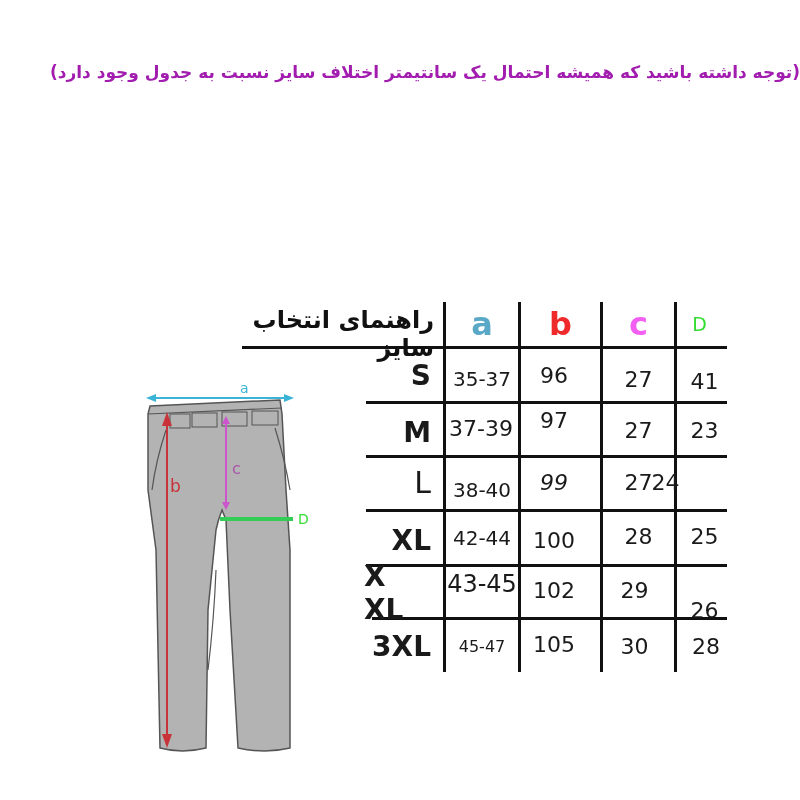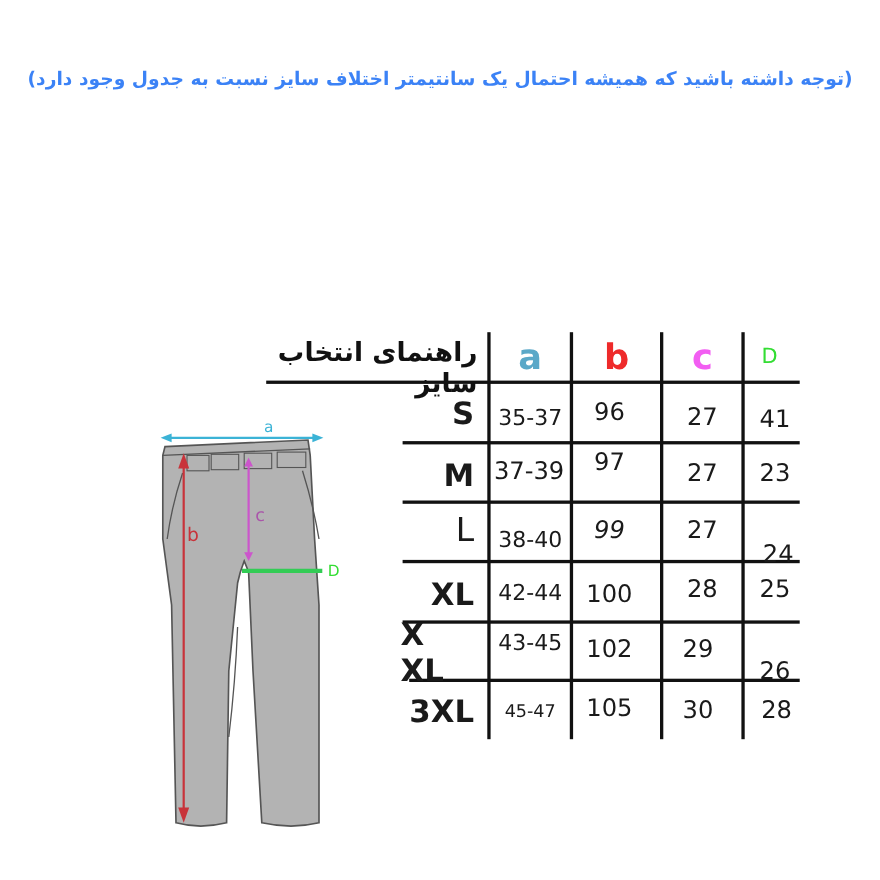--- a/index.html
+++ b/index.html
@@ -1,22 +1,22 @@
 <!DOCTYPE html>
 <html><head>
 <meta charset="utf-8">
 <style>
   html, body { margin: 0; padding: 0; }
   body {
     width: 800px; height: 800px; background: #ffffff; position: relative; overflow: hidden;
     font-family: "DejaVu Sans", sans-serif; color: #111;
   }
   .note {
-    position: absolute; left: 0; top: 62px; width: 800px; text-align: center;
-    font-family: "DejaVu Sans", sans-serif; font-size: 17px; font-weight: bold; color: #3b82f6;
+    position: absolute; left: 0; top: 62px; width: 800px; 
+    font-family: "DejaVu Sans", sans-serif; font-size: 17px; font-weight: bold; color: #a21caf;
     direction: rtl; letter-spacing: 0px;
   }
   .grid-line { position: absolute; background: #111; }
   .cell {
     position: absolute; display: flex; align-items: center; justify-content: center;
     font-family: "DejaVu Sans", sans-serif; font-size: 22px; color: #1a1a1a;
   }
   .title {
     position: absolute; left: 206px; top: 306px; width: 228px; text-align: right;
     direction: rtl; font-size: 24px; font-weight: bold; color: #111;
@@ -102,30 +102,30 @@
   <div class="cell size" style="left:370px; top:406px; width:61px; height:52px;">M</div>
   <div class="cell" style="left:444px; top:402px; width:74px; height:52px;">37-39</div>
   <div class="cell" style="left:521px; top:402px; width:66px; height:36px;">97</div>
   <div class="cell" style="left:603px; top:404px; width:71px; height:52px;">27</div>
   <div class="cell" style="left:677px; top:404px; width:55px; height:52px;">23</div>
 
   <div class="cell size" style="left:370px; top:456px; width:61px; height:52px; font-weight:normal; font-size:30px; padding-right:18px;">L</div>
   <div class="cell" style="left:446px; top:464px; width:72px; height:52px; font-size:20px;">38-40</div>
   <div class="cell num-italic" style="left:521px; top:456px; width:66px; height:52px;">99</div>
   <div class="cell" style="left:603px; top:456px; width:71px; height:52px;">27</div>
-  <div class="cell" style="left:680px; top:456px; width:55px; height:52px;margin-top:22px;">24</div>
+  <div class="cell" style="left:638px; top:456px; width:55px; height:52px;">24</div>
 
   <div class="cell size" style="left:370px; top:514px; width:61px; height:52px;">XL</div>
   <div class="cell" style="left:446px; top:512px; width:72px; height:52px; font-size:20px;">42-44</div>
   <div class="cell" style="left:521px; top:514px; width:66px; height:52px;">100</div>
   <div class="cell" style="left:603px; top:510px; width:71px; height:52px;">28</div>
   <div class="cell" style="left:677px; top:510px; width:55px; height:52px;">25</div>
 
   <div class="cell size" style="left:364px; top:567px; width:67px; height:52px; padding-right:10px;">X XL</div>
-  <div class="cell" style="left:446px; top:564px; width:72px; height:39px; font-size:20px;border-radius:14px;">43-45</div>
+  <div class="cell" style="left:446px; top:564px; width:72px; height:39px; font-size:24px;border-radius:14px;">43-45</div>
   <div class="cell" style="left:521px; top:564px; width:66px; height:52px;">102</div>
   <div class="cell" style="left:603px; top:564px; width:63px; height:52px;">29</div>
   <div class="cell" style="left:677px; top:564px; width:55px; height:52px;margin-top:20px;">26</div>
 
   <div class="cell size" style="left:364px; top:620px; width:67px; height:52px; padding-right:10px;">3XL</div>
   <div class="cell" style="left:446px; top:620px; width:72px; height:52px; font-size:16px;">45-47</div>
   <div class="cell" style="left:521px; top:618px; width:66px; height:52px;">105</div>
   <div class="cell" style="left:603px; top:620px; width:63px; height:52px;">30</div>
   <div class="cell" style="left:677px; top:620px; width:58px; height:52px;">28</div>
 </div>

